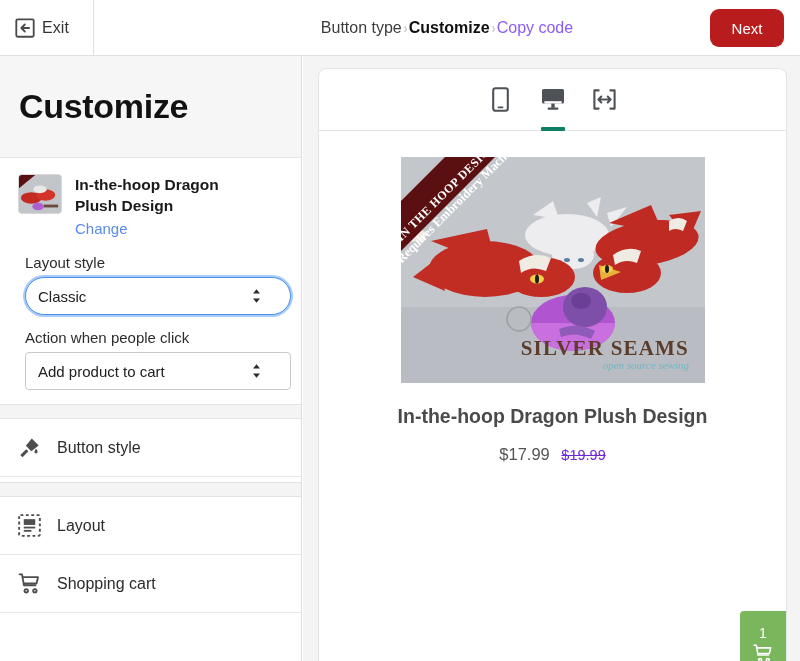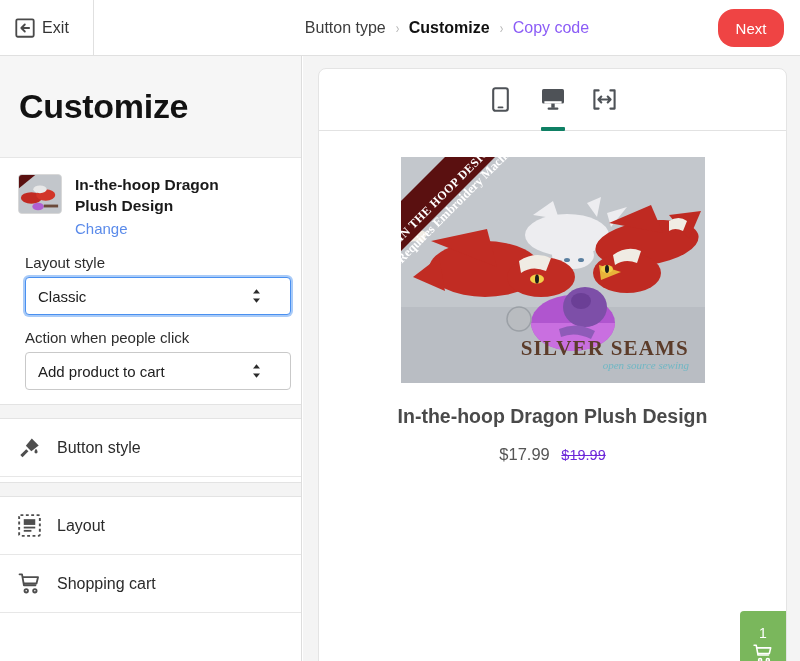--- a/index.html
+++ b/index.html
@@ -28,37 +28,37 @@
     cursor: pointer; background: transparent;
   }
   .exit-icon { width: 22px; height: 22px; flex: none; display:block; }
   .exit-label {
     font-size: 16px; color: #333333; letter-spacing: .1px;
   }
 
   .breadcrumb {
     flex: 1; height: 55px;
     display: flex; align-items: center; justify-content: center;
-    gap: 9px;
+    gap: 1px;
     font-size: 16px;
   }
   .crumb { white-space: nowrap; cursor: pointer; }
   .crumb.done   { color: #3c3c3c; }
   .crumb.active { color: #111111; font-weight: bold; }
   .crumb.todo   { color: #8b5cf6; }
   .crumb-sep {
     color: #b5b5b5; font-size: 15px; line-height: 1;
     transform: scaleX(.72); display: inline-block;
   }
 
   .next-btn {
     position: absolute; right: 16px; top: 9px;
-    width: 66px; height: 38px;
-    background: #ef4444;
-    border: none; border-radius: 16px;
+    width: 74px; height: 38px;
+    background: #b91c1c;
+    border: none; border-radius: 9px;
     color: #ffffff; font-size: 15px;
     font-family: "Liberation Sans", sans-serif;
     cursor: pointer;
     display: flex; align-items: center; justify-content: center;
   }
 
   
   .sidebar {
     position: absolute; top: 56px; left: 0;
     width: 302px; height: 605px;
@@ -109,20 +109,21 @@
     border: 1px solid #c9c9c9; border-radius: 4px;
     background: #ffffff;
     display: flex; align-items: center;
     padding-left: 12px;
     font-size: 15px; color: #202020;
     cursor: pointer;
   }
   .select-wrap.focused .select-box {
     border-color: #4a90f0;
     box-shadow: 0 0 0 2px #a9cbf8;
+    border-radius: 19px;
   }
   .spinner {
     position: absolute; right: 15px; top: 50%;
     transform: translateY(-50%);
     width: 9px; height: 15px; pointer-events: none;
   }
 
   .side-gap {
     height: 15px; background: #f4f4f4;
     border-top: 1px solid #e3e3e3; border-bottom: 1px solid #e3e3e3;

